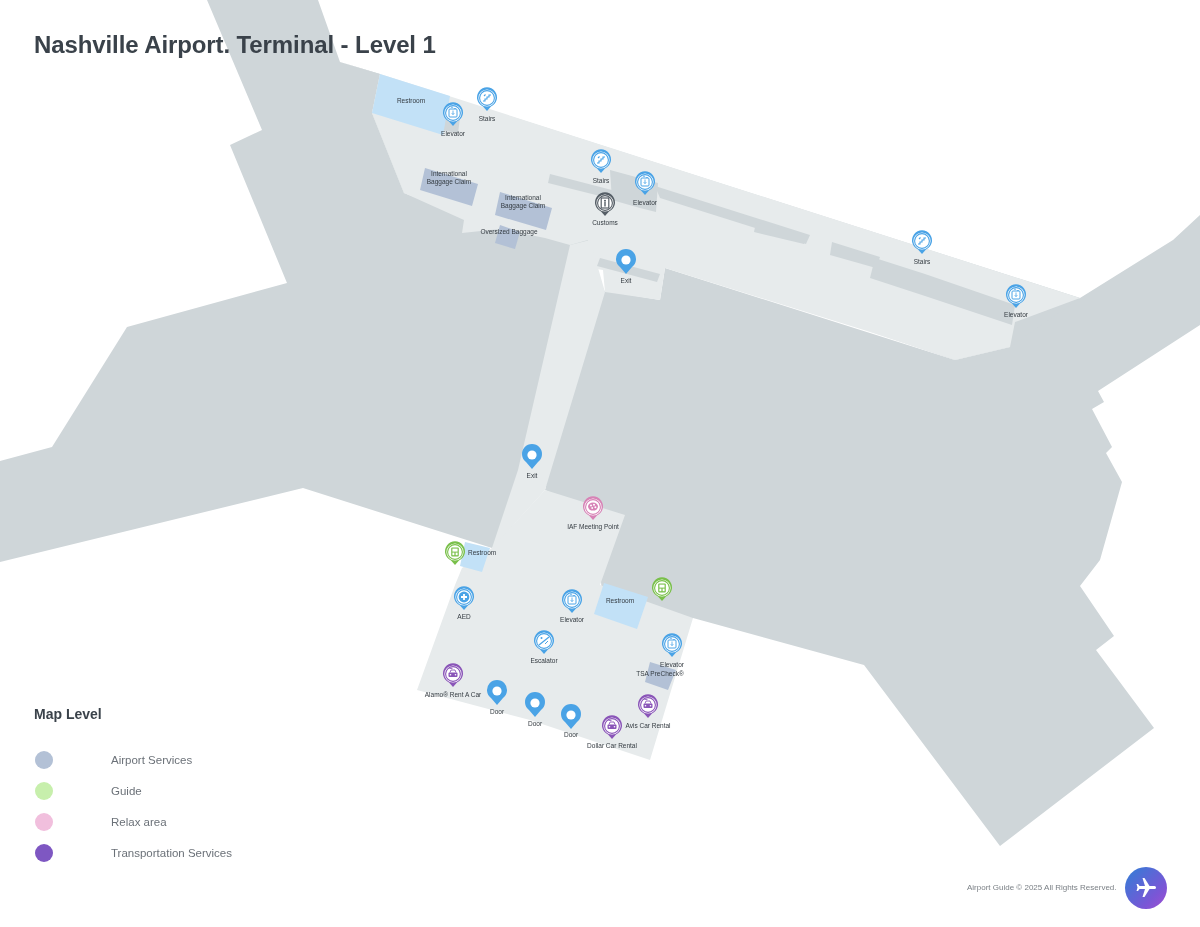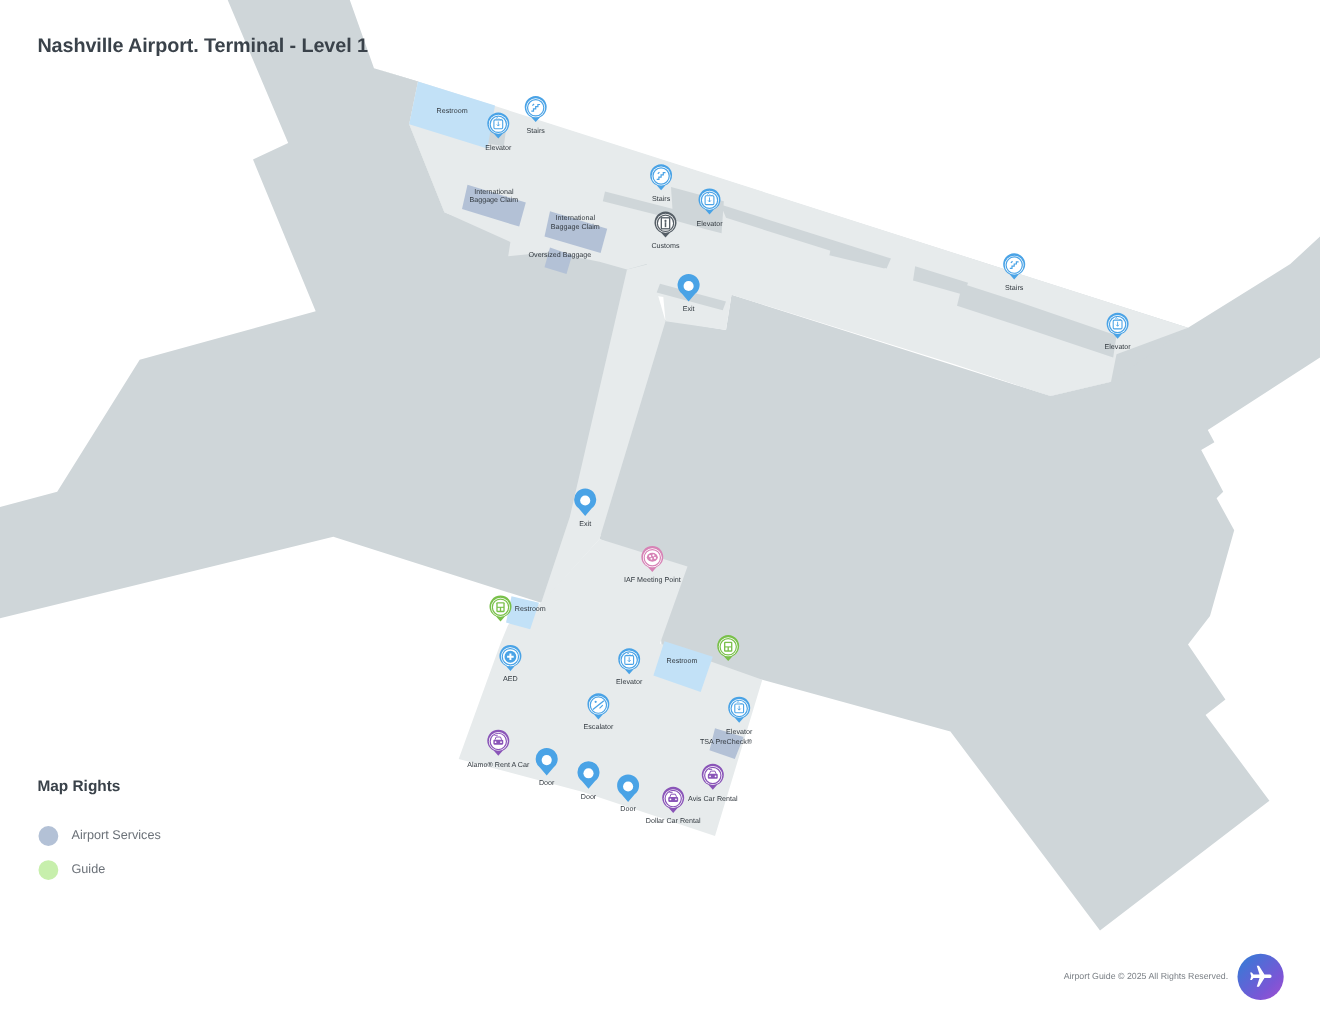--- a/index.html
+++ b/index.html
@@ -1,23 +1,23 @@
 <!DOCTYPE html>
 <html><head>
 <meta charset="utf-8">
 <style>
   html, body { margin: 0; padding: 0; background: #ffffff; }
   body { width: 1200px; height: 927px; position: relative; overflow: hidden; font-family: "Liberation Sans", sans-serif; }
   #map { position: absolute; left: 0; top: 0; width: 1200px; height: 927px; }
-  .title { position: absolute; left: 34px; top: 31px; font-size: 18px; font-weight: bold; color: #3a424a; margin: 0; letter-spacing: -0.1px; }
+  .title { position: absolute; left: 34px; top: 31px; font-size: 24px; font-weight: bold; color: #3a424a; margin: 0; letter-spacing: -0.1px; }
   .legend { position: absolute; left: 34px; top: 706px; }
   .legend-title { font-size: 14px; font-weight: bold; color: #3a424a; margin: 0 0 22px 0; }
   .legend-item { display: flex; align-items: center; height: 31px; }
   .legend-dot { width: 18px; height: 18px; border-radius: 50%; margin-left: 1px; margin-right: 12px; }
-  .legend-label { font-size: 11.5px; color: #6b7178; }
+  .legend-label { font-size: 11.5px; color: #6b7178; margin-left: 46px; }
   .footer-text { position: absolute; left: 967px; top: 883px; font-size: 8px; color: #7b8086; }
   .logo { position: absolute; left: 1125px; top: 867px; width: 42px; height: 42px; border-radius: 50%; background: linear-gradient(135deg, #2f7fd6 0%, #7a56d6 70%, #a14fd0 100%); display: flex; align-items: center; justify-content: center; }
   .poi-label { font-family: "Liberation Sans", sans-serif; font-size: 6.5px; fill: #333a40; }
   .area-label { font-family: "Liberation Sans", sans-serif; font-size: 6.5px; fill: #333a40; }
 </style>
 </head>
 <body>
 
 <svg id="map" viewBox="0 0 1200 927" xmlns="http://www.w3.org/2000/svg">
   <defs>
@@ -238,28 +238,36 @@
   <g transform="translate(648,707)" style="color:#8a55b8">
     <use href="#pin-shape"></use>
     <use href="#car-glyph"></use>
     <text class="poi-label" x="0" y="21" text-anchor="middle">Avis Car Rental</text>
   </g>
 </svg>
 
 <h1 class="title">Nashville Airport. Terminal - Level 1</h1>
 
 <div class="legend">
-  <div class="legend-title">Map Rights</div>
+  <div class="legend-title">Map Level</div>
   <div class="legend-item">
     <span class="legend-dot" style="background:#b3c1d6"></span>
     <span class="legend-label">Airport Services</span>
   </div>
   <div class="legend-item">
     <span class="legend-dot" style="background:#c7efac"></span>
     <span class="legend-label">Guide</span>
+  </div>
+  <div class="legend-item">
+    <span class="legend-dot" style="background:#f1bfdd"></span>
+    <span class="legend-label">Relax area</span>
+  </div>
+  <div class="legend-item">
+    <span class="legend-dot" style="background:#7e57c2"></span>
+    <span class="legend-label">Transportation Services</span>
   </div>
 </div>
 
 <div class="footer-text">Airport Guide © 2025 All Rights Reserved.</div>
 <div class="logo">
   <svg width="24" height="24" viewBox="0 0 24 24">
     <path fill="#ffffff" d="M21 15.5v-2l-8-5V3.5a1.5 1.5 0 0 0-3 0V8.5l-8 5v2l8-2.5v5.5l-2 1.5v1.5l3.5-1 3.5 1V20l-2-1.5V13z" transform="rotate(90 12 12)"></path>
   </svg>
 </div>
 

